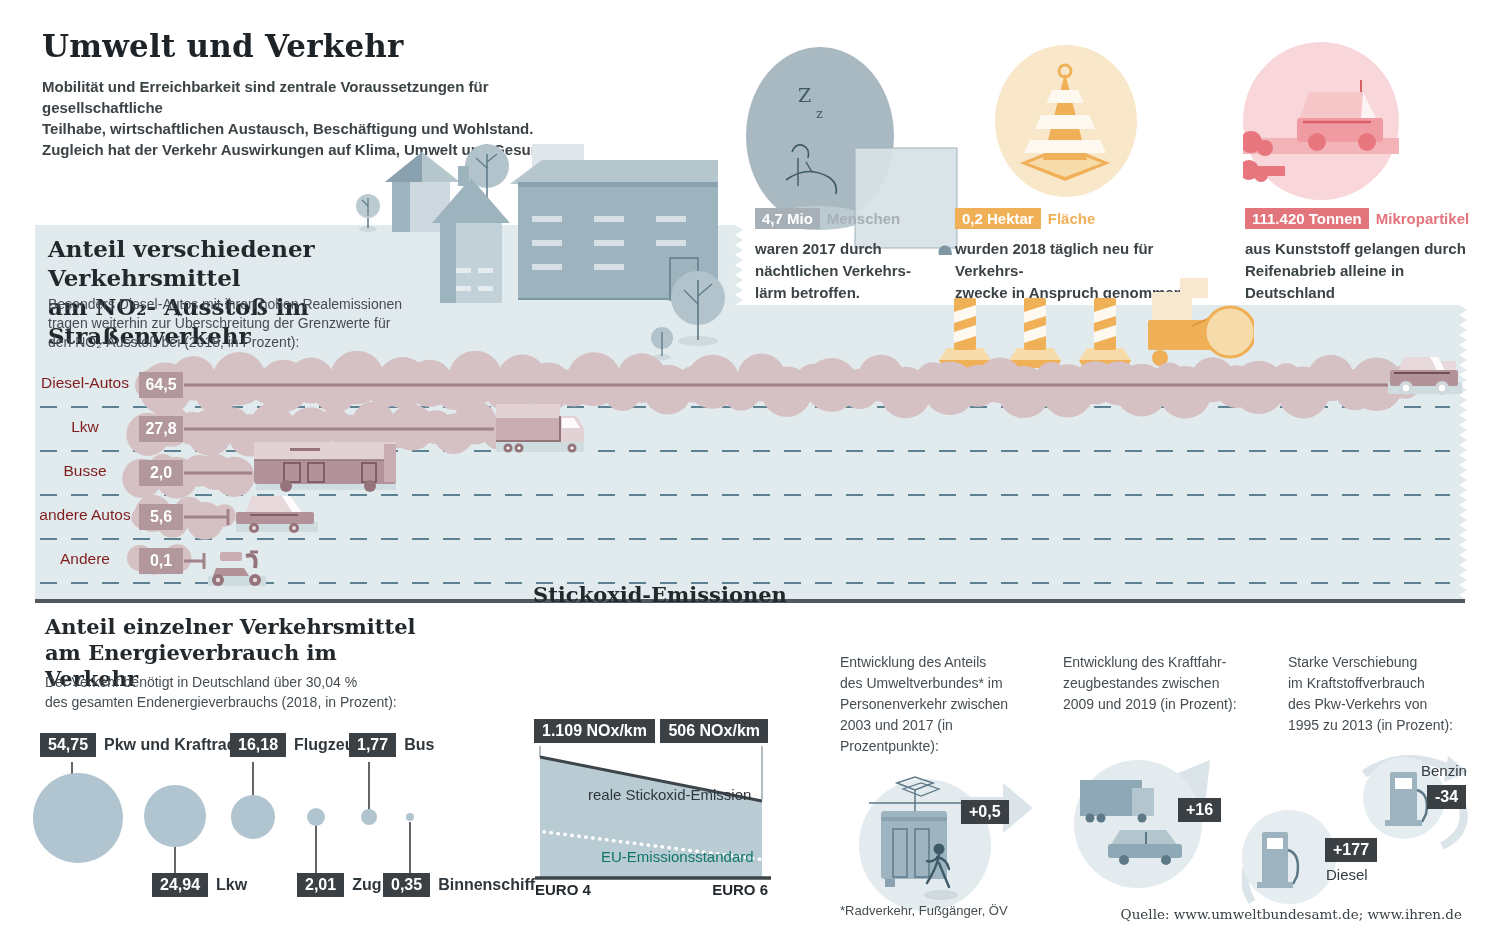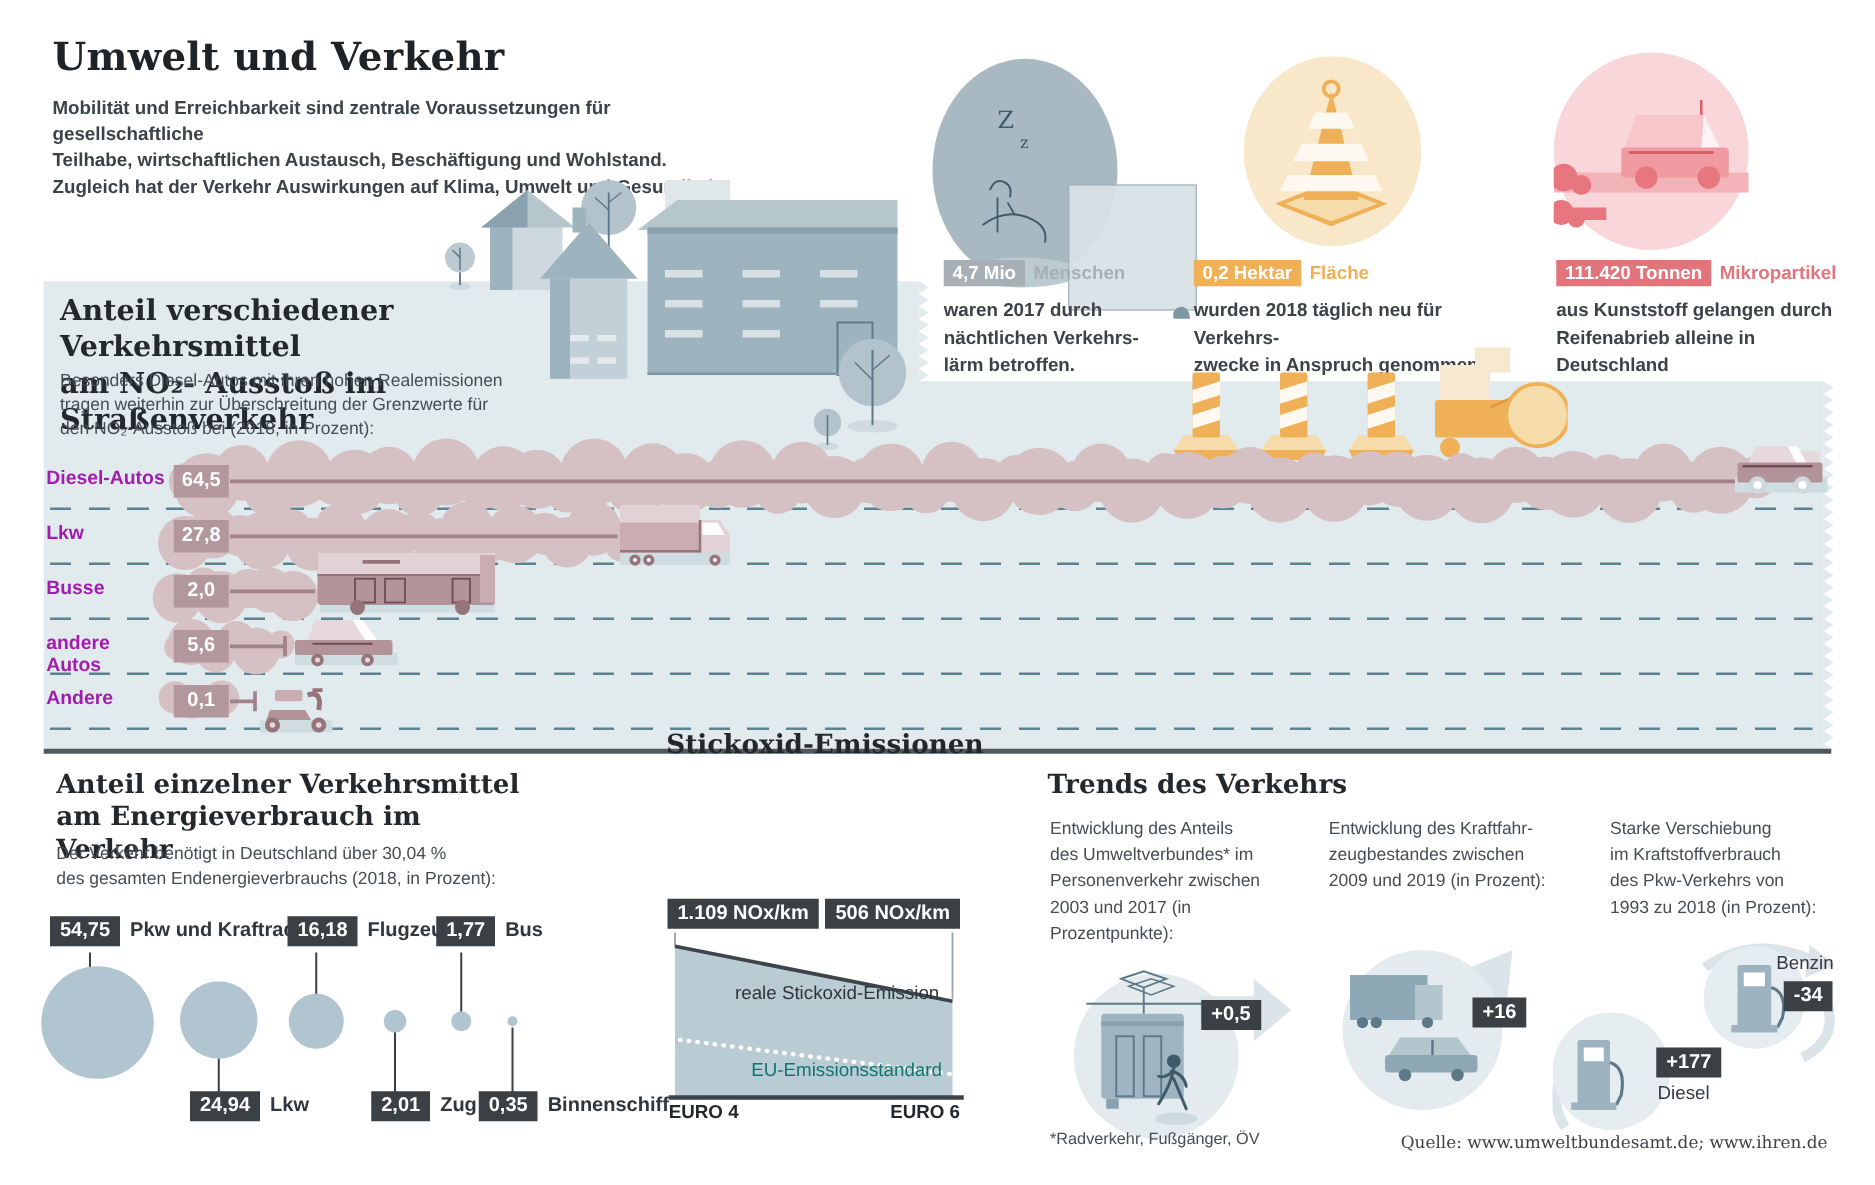--- a/index.html
+++ b/index.html
@@ -9,21 +9,21 @@
   .prelines{white-space:pre-line;}
   .serif{font-family:"DejaVu Serif","Liberation Serif",serif;}
   .h1{font-size:31px;font-weight:700;color:#1e2327;letter-spacing:.2px;}
   .intro{font-size:15px;font-weight:700;line-height:21px;color:#3c4347;}
   .kbadge{display:inline-block;color:#fff;font-weight:700;font-size:15px;padding:2px 7px;}
   .klabel{font-weight:700;font-size:15px;margin-left:7px;}
   .fact-text{font-size:15px;font-weight:700;line-height:22px;color:#3c4347;}
   .panel{background:#e1eaec;}
   .no2-title{font-size:23px;line-height:29px;font-weight:700;color:#23282c;}
   .no2-sub{font-size:14px;line-height:19px;color:#454d52;}
-  .rowlabel{font-size:15.5px;font-weight:700;color:#a21caf;text-align:left;width:96px;}
+  .rowlabel{font-size:15.5px;font-weight:400;color:#7f1d1d;text-align:center;width:96px;}
   .rowbadge{position:absolute;background:#b2979d;color:#fff;font-weight:700;font-size:16px;
             width:44px;height:26px;line-height:26px;text-align:center;}
   .dash{position:absolute;height:2px;background:repeating-linear-gradient(90deg,#5c8191 0 17px,transparent 17px 31px);}
   .h2{font-size:21px;line-height:26px;font-weight:700;color:#23282c;}
   .sub{font-size:14px;line-height:20px;color:#454d52;}
   .dbadge{display:inline-block;background:#3b4045;color:#fff;font-weight:700;font-size:16px;padding:3px 8px;}
   .blabel{font-size:16px;font-weight:700;color:#30373c;margin-left:8px;}
   .badge-row{display:flex;align-items:center;}
   .nox-label{font-size:15px;color:#2f363b;}
   .nox-label-w{font-size:15px;color:#0f766e;}
@@ -428,33 +428,32 @@
     <line x1="4" y1="113" x2="233" y2="142" stroke="#ffffff" stroke-width="3.5" stroke-dasharray="0.5 6.5" stroke-linecap="round"></line>
     <line x1="2" y1="160" x2="238" y2="160" stroke="#3d444a" stroke-width="3.5"></line>
   </svg>
   <div class="abs dbadge" style="left:534px;top:719px;">1.109 NOx/km</div>
   <div class="abs dbadge" style="right:732px;top:719px;">506 NOx/km</div>
   <div class="abs nox-label" style="left:588px;top:786px;">reale Stickoxid-Emission</div>
   <div class="abs nox-label-w" style="left:601px;top:848px;">EU-Emissionsstandard</div>
   <div class="abs axis-label" style="left:535px;top:881px;">EURO 4</div>
   <div class="abs axis-label" style="left:700px;top:881px;width:68px;text-align:right;">EURO 6</div>
 
-  <div class="abs serif h2" style="left:838px;top:614px;">Trends des Verkehrs</div>
 
   <div class="abs trend-text prelines" style="left:840px;top:652px;width:215px;">Entwicklung des Anteils
 des Umweltverbundes* im
 Personenverkehr zwischen
 2003 und 2017 (in Prozentpunkte):</div>
   <div class="abs trend-text prelines" style="left:1063px;top:652px;width:200px;">Entwicklung des Kraftfahr-
 zeugbestandes zwischen
 2009 und 2019 (in Prozent):</div>
   <div class="abs trend-text prelines" style="left:1288px;top:652px;width:190px;">Starke Verschiebung
 im Kraftstoffverbrauch
 des Pkw-Verkehrs von
-1993 zu 2018 (in Prozent):</div>
+1995 zu 2013 (in Prozent):</div>
 
   <svg class="abs" style="left:855px;top:775px;" width="200" height="145" viewBox="0 0 200 145">
     <circle cx="70" cy="70" r="66" fill="#e3ebee"></circle>
     <path d="M105 22 H 148 V 8 L 178 33 L 148 58 V 44 H 105 Z" fill="#dbe4e8"></path>
     <line x1="14" y1="28" x2="126" y2="28" stroke="#5d7988" stroke-width="1.5"></line>
     <polygon points="42,8 60,2 78,8 60,15" fill="none" stroke="#5d7988" stroke-width="1.5"></polygon>
     <polygon points="48,14 66,8 84,14 66,21" fill="none" stroke="#5d7988" stroke-width="1.2"></polygon>
     <line x1="60" y1="15" x2="60" y2="36" stroke="#5d7988" stroke-width="1.5"></line>
     <rect x="26" y="36" width="66" height="68" rx="3" fill="#9eb4c0"></rect>
     <rect x="26" y="42" width="66" height="4" fill="#8aa2b0"></rect>

